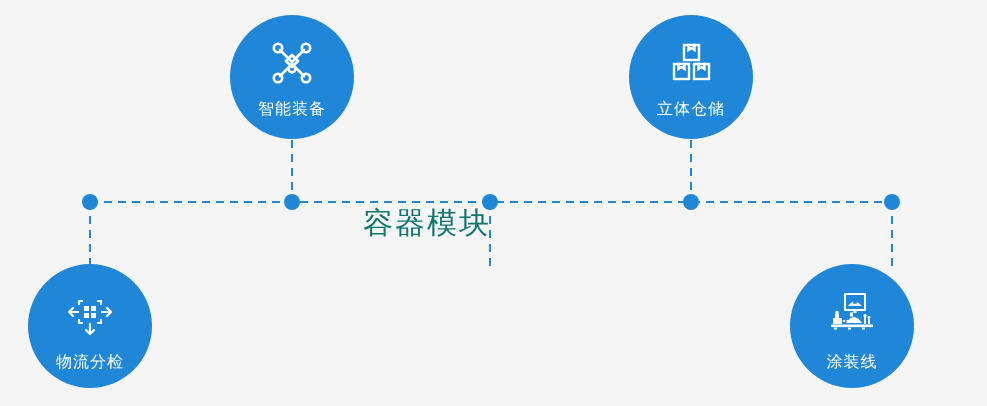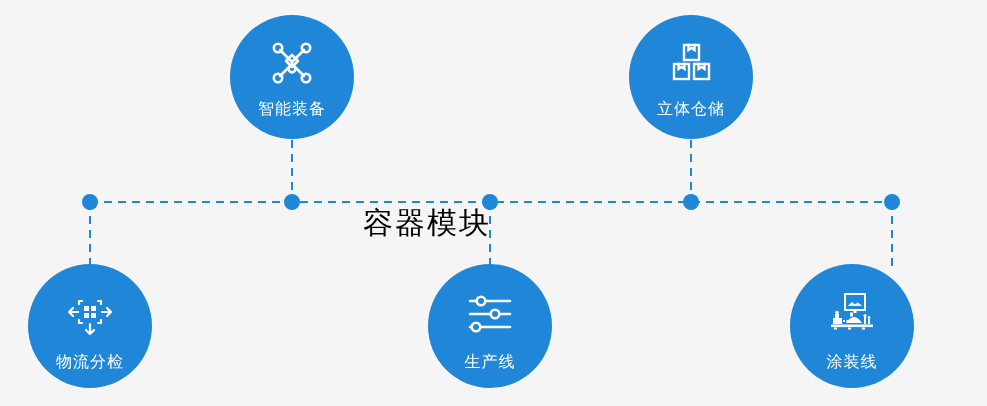--- a/index.html
+++ b/index.html
@@ -28,21 +28,21 @@
     height: 406px;
   }
   .watermark-text {
     position: absolute;
     left: 0;
     top: 203px;
     width: 854px;
     text-align: center;
     font-size: 30px;
     letter-spacing: 2px;
-    color: #000000;
+    color: #0f766e;
     font-family: "DejaVu Sans", "Liberation Sans", sans-serif;
     user-select: none;
     pointer-events: none;
     z-index: 0;
   }
   .node-group {
     position: absolute;
     z-index: 3;
   }
   .node-circle {
@@ -150,33 +150,20 @@
         <path d="M21.5 6 L21.5 11 L24.5 9 L27.5 11 L27.5 6"></path>
         <rect x="7" y="25" width="15" height="15"></rect>
         <path d="M11.5 25 L11.5 30 L14.5 28 L17.5 30 L17.5 25"></path>
         <rect x="27" y="25" width="15" height="15"></rect>
         <path d="M31.5 25 L31.5 30 L34.5 28 L37.5 30 L37.5 25"></path>
       </svg>
       <div class="node-label">立体仓储</div>
     </div>
   </div>
 
-  <div class="node-group" style="left:428px; top:264px; width:124px; height:124px;">
-    <div class="node-circle bottom">
-      <svg class="node-icon" viewBox="0 0 48 48" xmlns="http://www.w3.org/2000/svg" fill="none" stroke="#ffffff" stroke-width="2.6" stroke-linecap="round" stroke-linejoin="round">
-        <line x1="4" y1="11" x2="44" y2="11"></line>
-        <circle cx="15" cy="11" r="4.3" fill="#1f86d8"></circle>
-        <line x1="4" y1="24" x2="44" y2="24"></line>
-        <circle cx="29" cy="24" r="4.3" fill="#1f86d8"></circle>
-        <line x1="4" y1="37" x2="44" y2="37"></line>
-        <circle cx="10" cy="37" r="4.3" fill="#1f86d8"></circle>
-      </svg>
-      <div class="node-label">生产线</div>
-    </div>
-  </div>
 
   <div class="node-group" style="left:790px; top:264px; width:124px; height:124px;">
     <div class="node-circle bottom">
       <svg class="node-icon" viewBox="0 0 48 48" xmlns="http://www.w3.org/2000/svg" fill="#ffffff" stroke="none">
 
         <rect x="17" y="4" width="20" height="16" fill="none" stroke="#ffffff" stroke-width="2"></rect>
         <path d="M20 16 q6 -9 14 0 z" fill="#ffffff" opacity="0.9"></path>
         <circle cx="27" cy="12" r="2.1" fill="#1f86d8"></circle>
         <rect x="25.5" y="20" width="3" height="3"></rect>
 

